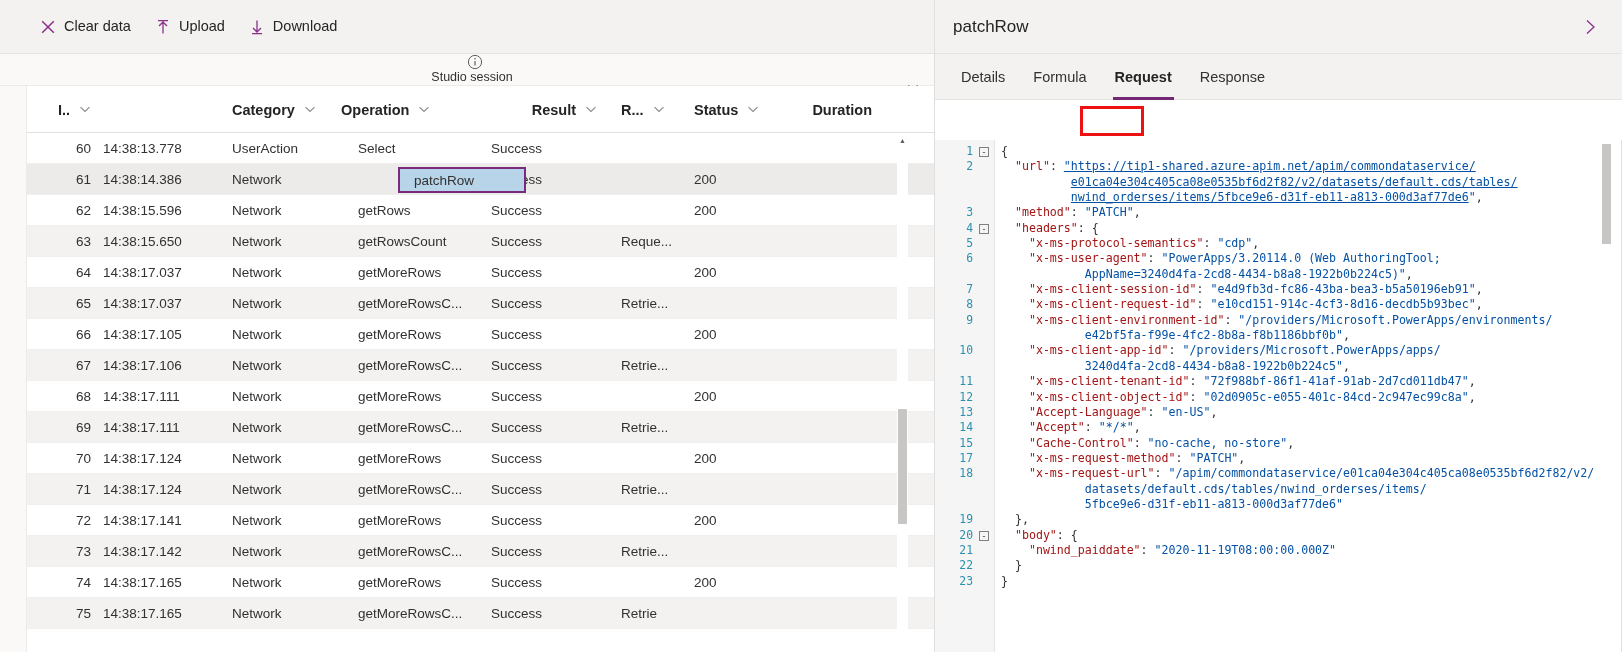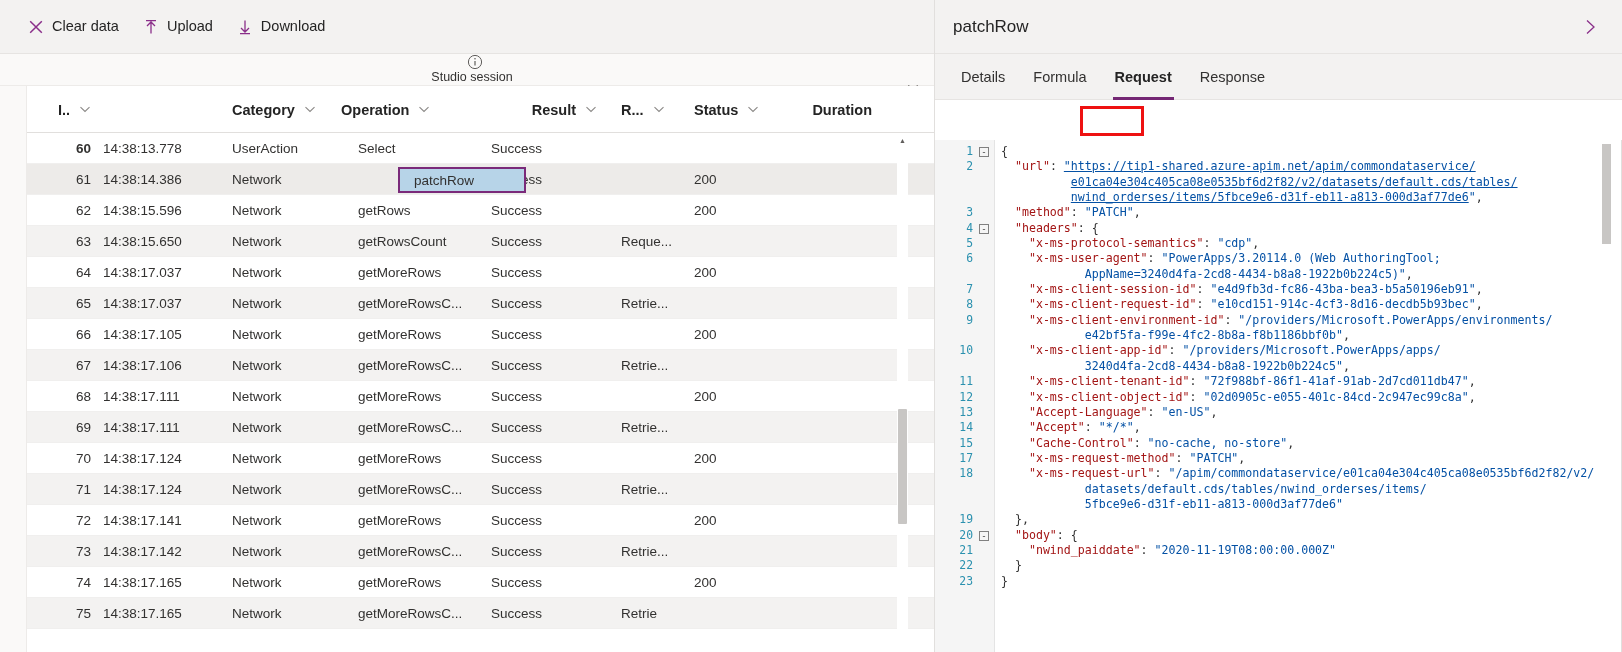--- a/index.html
+++ b/index.html
@@ -13,21 +13,21 @@
   }
   #app { position: relative; width: 1622px; height: 652px; background: #fff; }
 
   
   .cmdbar {
     position: absolute; left: 0; top: 0; width: 1622px; height: 54px;
     background: #f3f2f1;
     border-bottom: 1px solid #e6e4e2;
     display: flex; align-items: center;
   }
-  .cmd-left { display: flex; align-items: flex-end; padding-left: 16px; }
+  .cmd-left { display: flex; align-items: flex-end; padding-left: 28px; }
   .cmd-right { display: flex; align-items: center; margin-left: auto; padding-right: 26px; }
   .cmd-btn {
     display: flex; align-items: center; gap: 8px;
     height: 40px; padding: 0 12px;
     font-size: 14.5px; color: #242424;
     cursor: default; white-space: nowrap;
   }
   .cmd-btn .lbl { line-height: 1; }
   .cmd-ico {
     width: 16px; height: 16px; display: inline-flex;
@@ -346,21 +346,21 @@
             <span class="sortchev"><svg viewBox="0 0 12 12" width="12" height="12">
                 <path d="M1.5 4.2 L6 8.4 L10.5 4.2" stroke="#8a8886" stroke-width="1.1" fill="none"></path>
               </svg></span>
           </div>
           <div class="hdr-cell num" style="left: 763px; width: 82px;">
             <span>Duration</span>
           </div>
         </div>
       <div class="rows" id="rows-host">
           <div class="row">
-            <div class="cell num" style="left: 0px; width: 64px; font-weight: bold;">60</div>
+            <div class="cell num" style="left: 0px; width: 64px;">60</div>
             <div class="cell" style="left: 76px; width: 110px;">14:38:13.778</div>
             <div class="cell" style="left: 205px; width: 124px;">UserAction</div>
             <div class="cell" style="left: 331px; width: 120px;">Select</div>
             <div class="cell" style="left: 464px; width: 106px;">Success</div>
           </div>
           <div class="row sel">
             <div class="cell num" style="left: 0px; width: 64px;">61</div>
             <div class="cell" style="left: 76px; width: 110px;">14:38:14.386</div>
             <div class="cell" style="left: 205px; width: 124px;">Network</div>
             <div class="cell" style="left: 464px; width: 106px;">Success</div>

